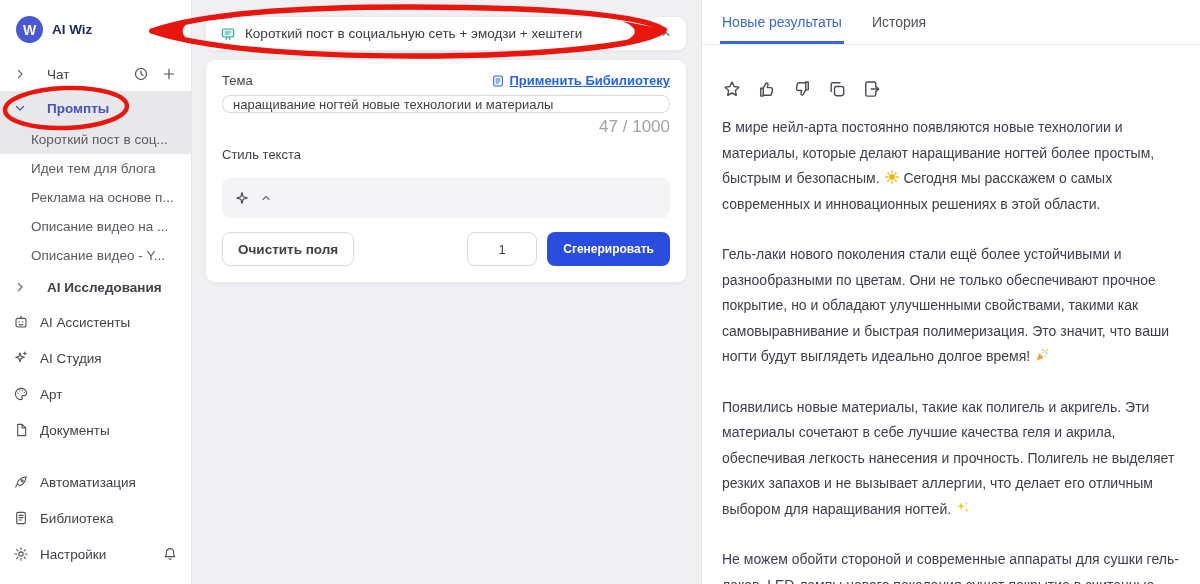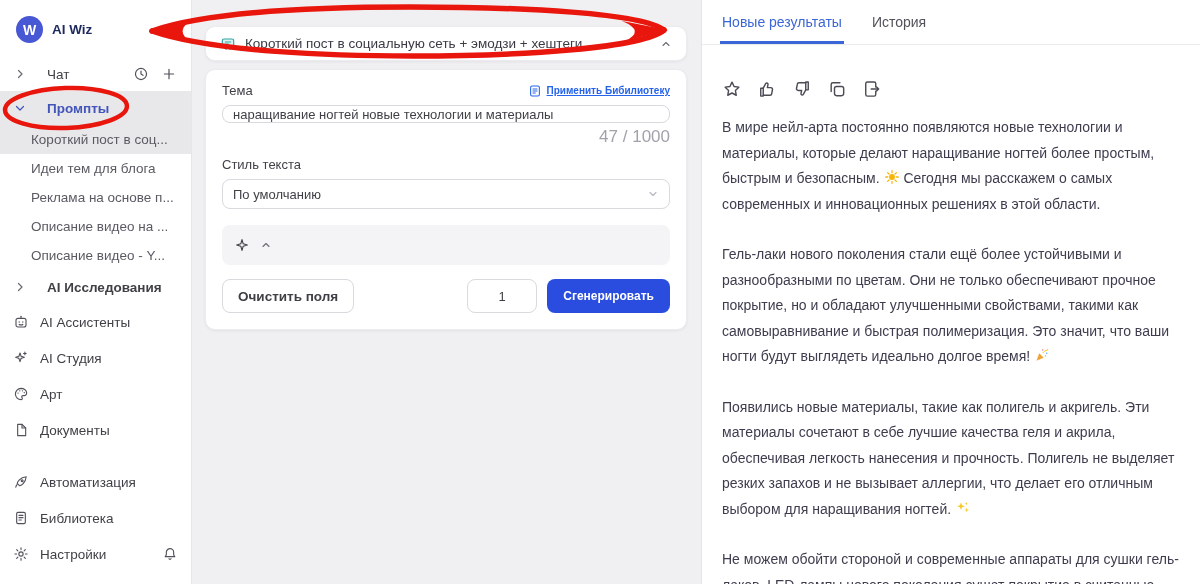--- a/index.html
+++ b/index.html
@@ -23,29 +23,29 @@
   .nav-main { display:flex; align-items:center; gap:11px; padding:0 13px; height:36px; color:#3f3f46; cursor:pointer; }
   .nav-gap { height:16px; }
   .icon { width:16px; height:16px; flex:none; color:#52525b; }
   .icon svg { width:100%; height:100%; display:block; }
   .chev { width:12px; height:12px; flex:none; color:#6b6b74; }
   .chev svg { width:100%; height:100%; display:block; }
   .prompts .chev { color:#4355b9; }
   .side-actions { display:flex; align-items:center; gap:12px; color:#52525b; }
 
   
-  .middle { width:509px; min-width:509px; background:#f0f0f2; padding:26px 14px 0 13px; }
+  .middle { width:509px; min-width:509px; background:#f0f0f2; padding:16px 14px 0 13px; }
   .card { background:#fff; border:1px solid #ececf0; border-radius:10px;
     box-shadow:0 1px 3px rgba(25,25,60,0.06); }
   .head-card { display:flex; align-items:center; gap:9px; height:35px; padding:0 14px; margin-bottom:8px; }
   .head-title { flex:1; font-size:13.5px; color:#3a3a44; white-space:nowrap; overflow:hidden; }
   .form-card { padding:13px 16px 16px 16px; }
   .form-row-top { display:flex; align-items:center; justify-content:space-between; }
   .field-label { font-size:13px; color:#3f3f46; }
-  .lib-link { display:flex; align-items:center; gap:5px; font-size:10px; color:#2563eb; cursor:pointer; }
+  .lib-link { display:flex; align-items:center; gap:5px; font-size:13px; color:#2563eb; cursor:pointer; }
   .lib-link span { text-decoration:underline; font-weight:600; }
   .lib-link .icon { width:14px; height:14px; color:#2563eb; }
   .text-input { width:100%; height:18px; margin-top:7px; border:1px solid #d9d9de; border-radius:8px;
     padding:0 10px; font-size:13px; color:#3f3f46; font-family:"Liberation Sans",sans-serif; outline:none; background:#fff; }
   .char-count { text-align:right; font-size:17px; color:#a2a2ac; margin-top:4px; }
   .style-label { margin-top:10px; }
   .select { margin-top:7px; height:30px; border:1px solid #d9d9de; border-radius:8px; background:#fff;
     display:flex; align-items:center; padding:0 10px; font-size:13px; color:#3f3f46; cursor:pointer; }
   .select .grow { flex:1; }
   .select .chev { color:#b6b6bf; }
@@ -259,29 +259,20 @@
                 <path d="M8.5 8.5h7M8.5 12h7M8.5 15.5h4"></path>
               </svg>
           </span>
           <span>Применить Бибилиотеку</span>
         </span>
       </div>
       <input class="text-input" type="text" value="наращивание ногтей новые технологии и материалы" style="">
       <div class="char-count">47 / 1000</div>
 
       <div class="field-label style-label">Стиль текста</div>
-      <div class="select">
-        <span>По умолчанию</span>
-        <span class="grow"></span>
-        <span class="chev">
-          <svg viewBox="0 0 24 24" fill="none" stroke="currentColor" stroke-width="2.2" stroke-linecap="round" stroke-linejoin="round">
-              <path d="M6 9l6 6 6-6"></path>
-            </svg>
-        </span>
-      </div>
 
       <div class="adv-bar">
         <span class="icon" style="color:#3f3f46">
           <svg viewBox="0 0 24 24" fill="none" stroke="currentColor" stroke-width="1.7" stroke-linejoin="round">
               <path d="M12 4l1.8 6.2L20 12l-6.2 1.8L12 20l-1.8-6.2L4 12l6.2-1.8z"></path>
             </svg>
         </span>
         <span class="chev">
           <svg viewBox="0 0 24 24" fill="none" stroke="currentColor" stroke-width="2.2" stroke-linecap="round" stroke-linejoin="round">
               <path d="M6 15l6-6 6 6"></path>

